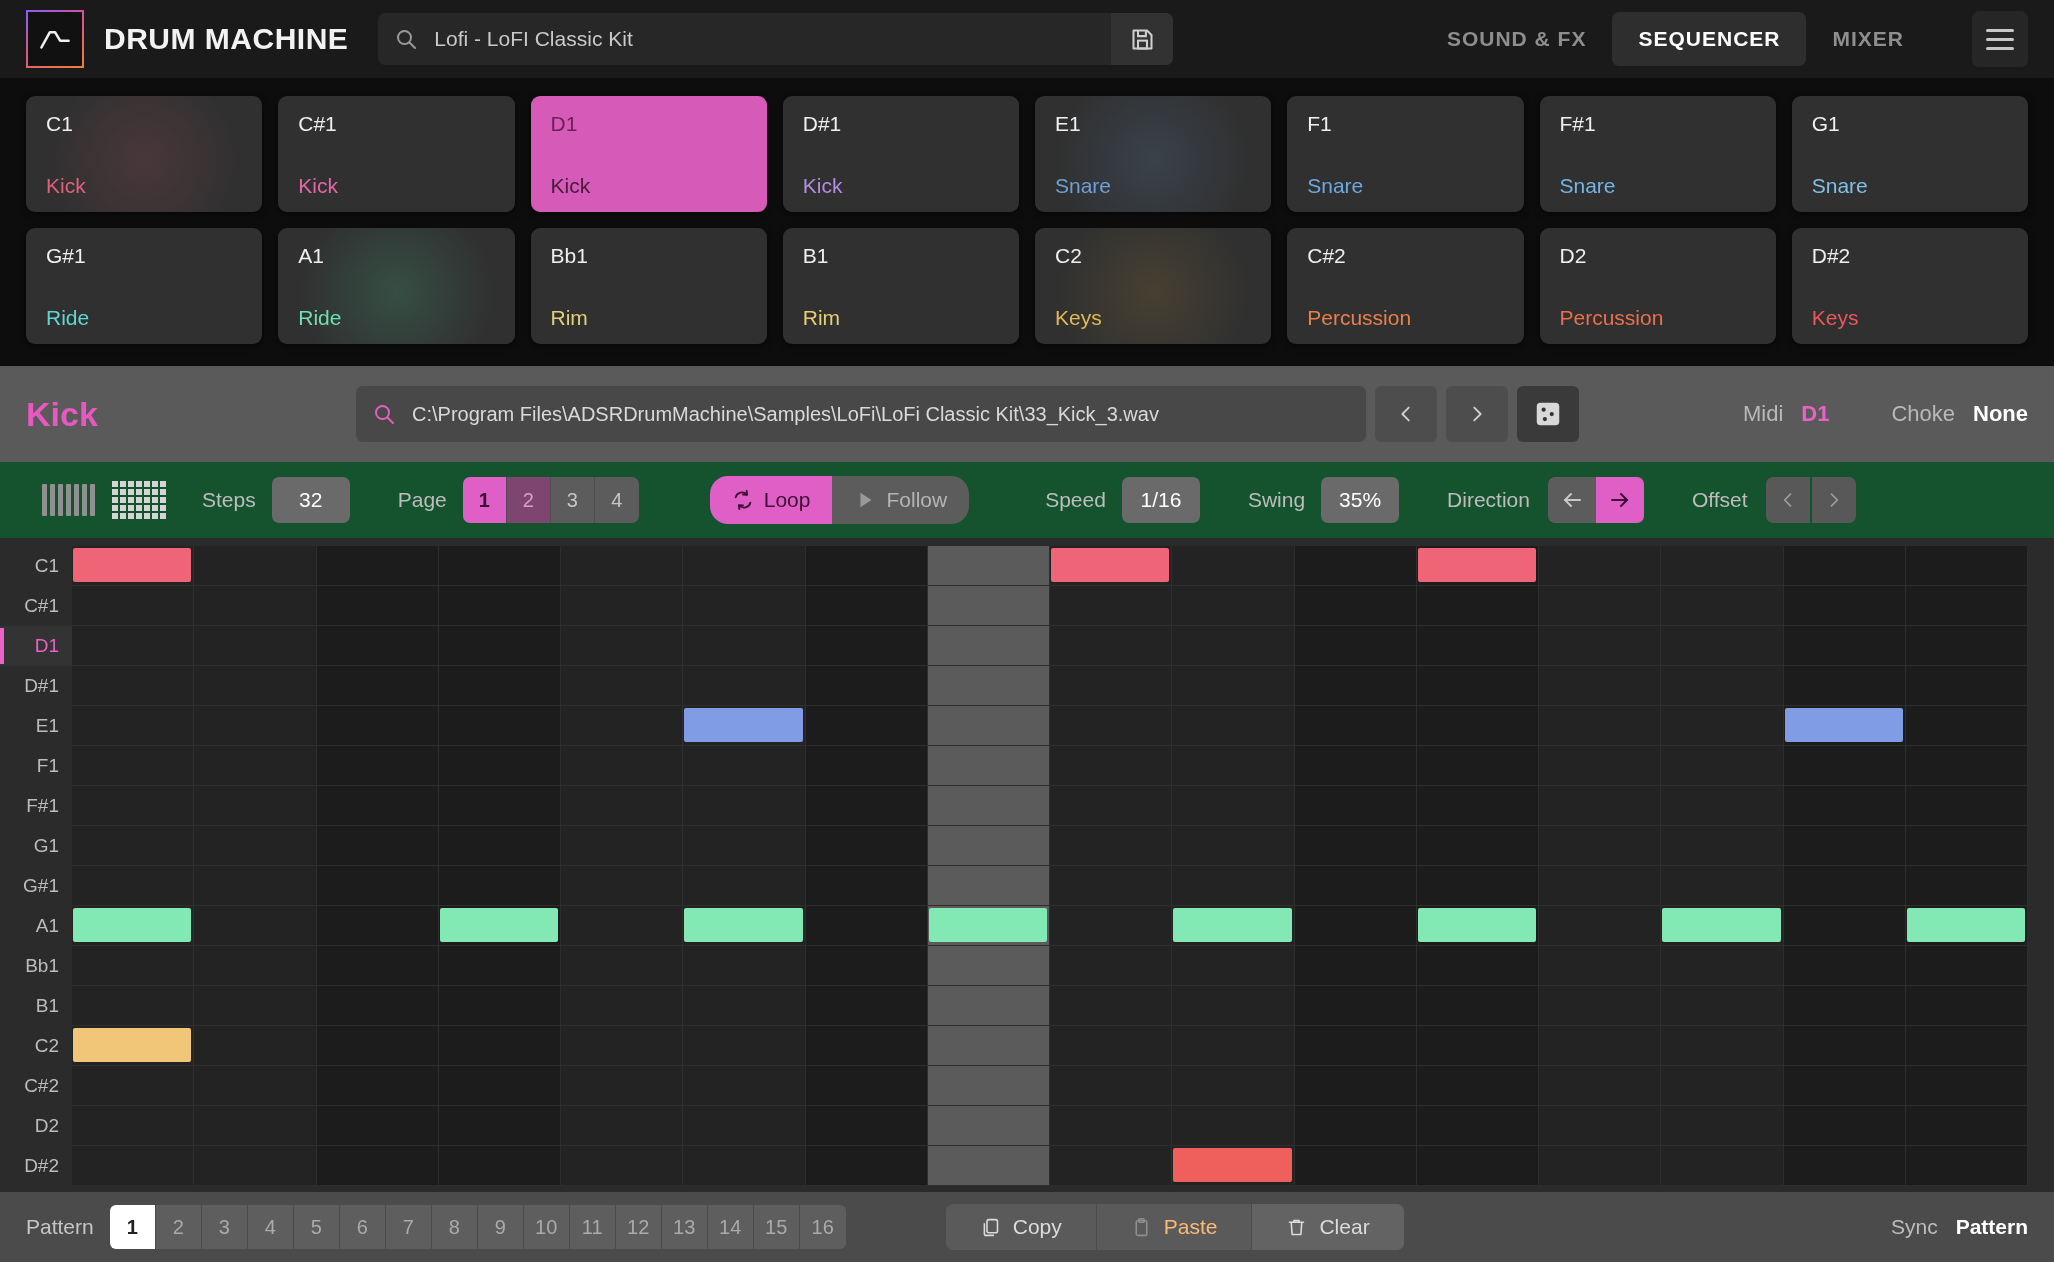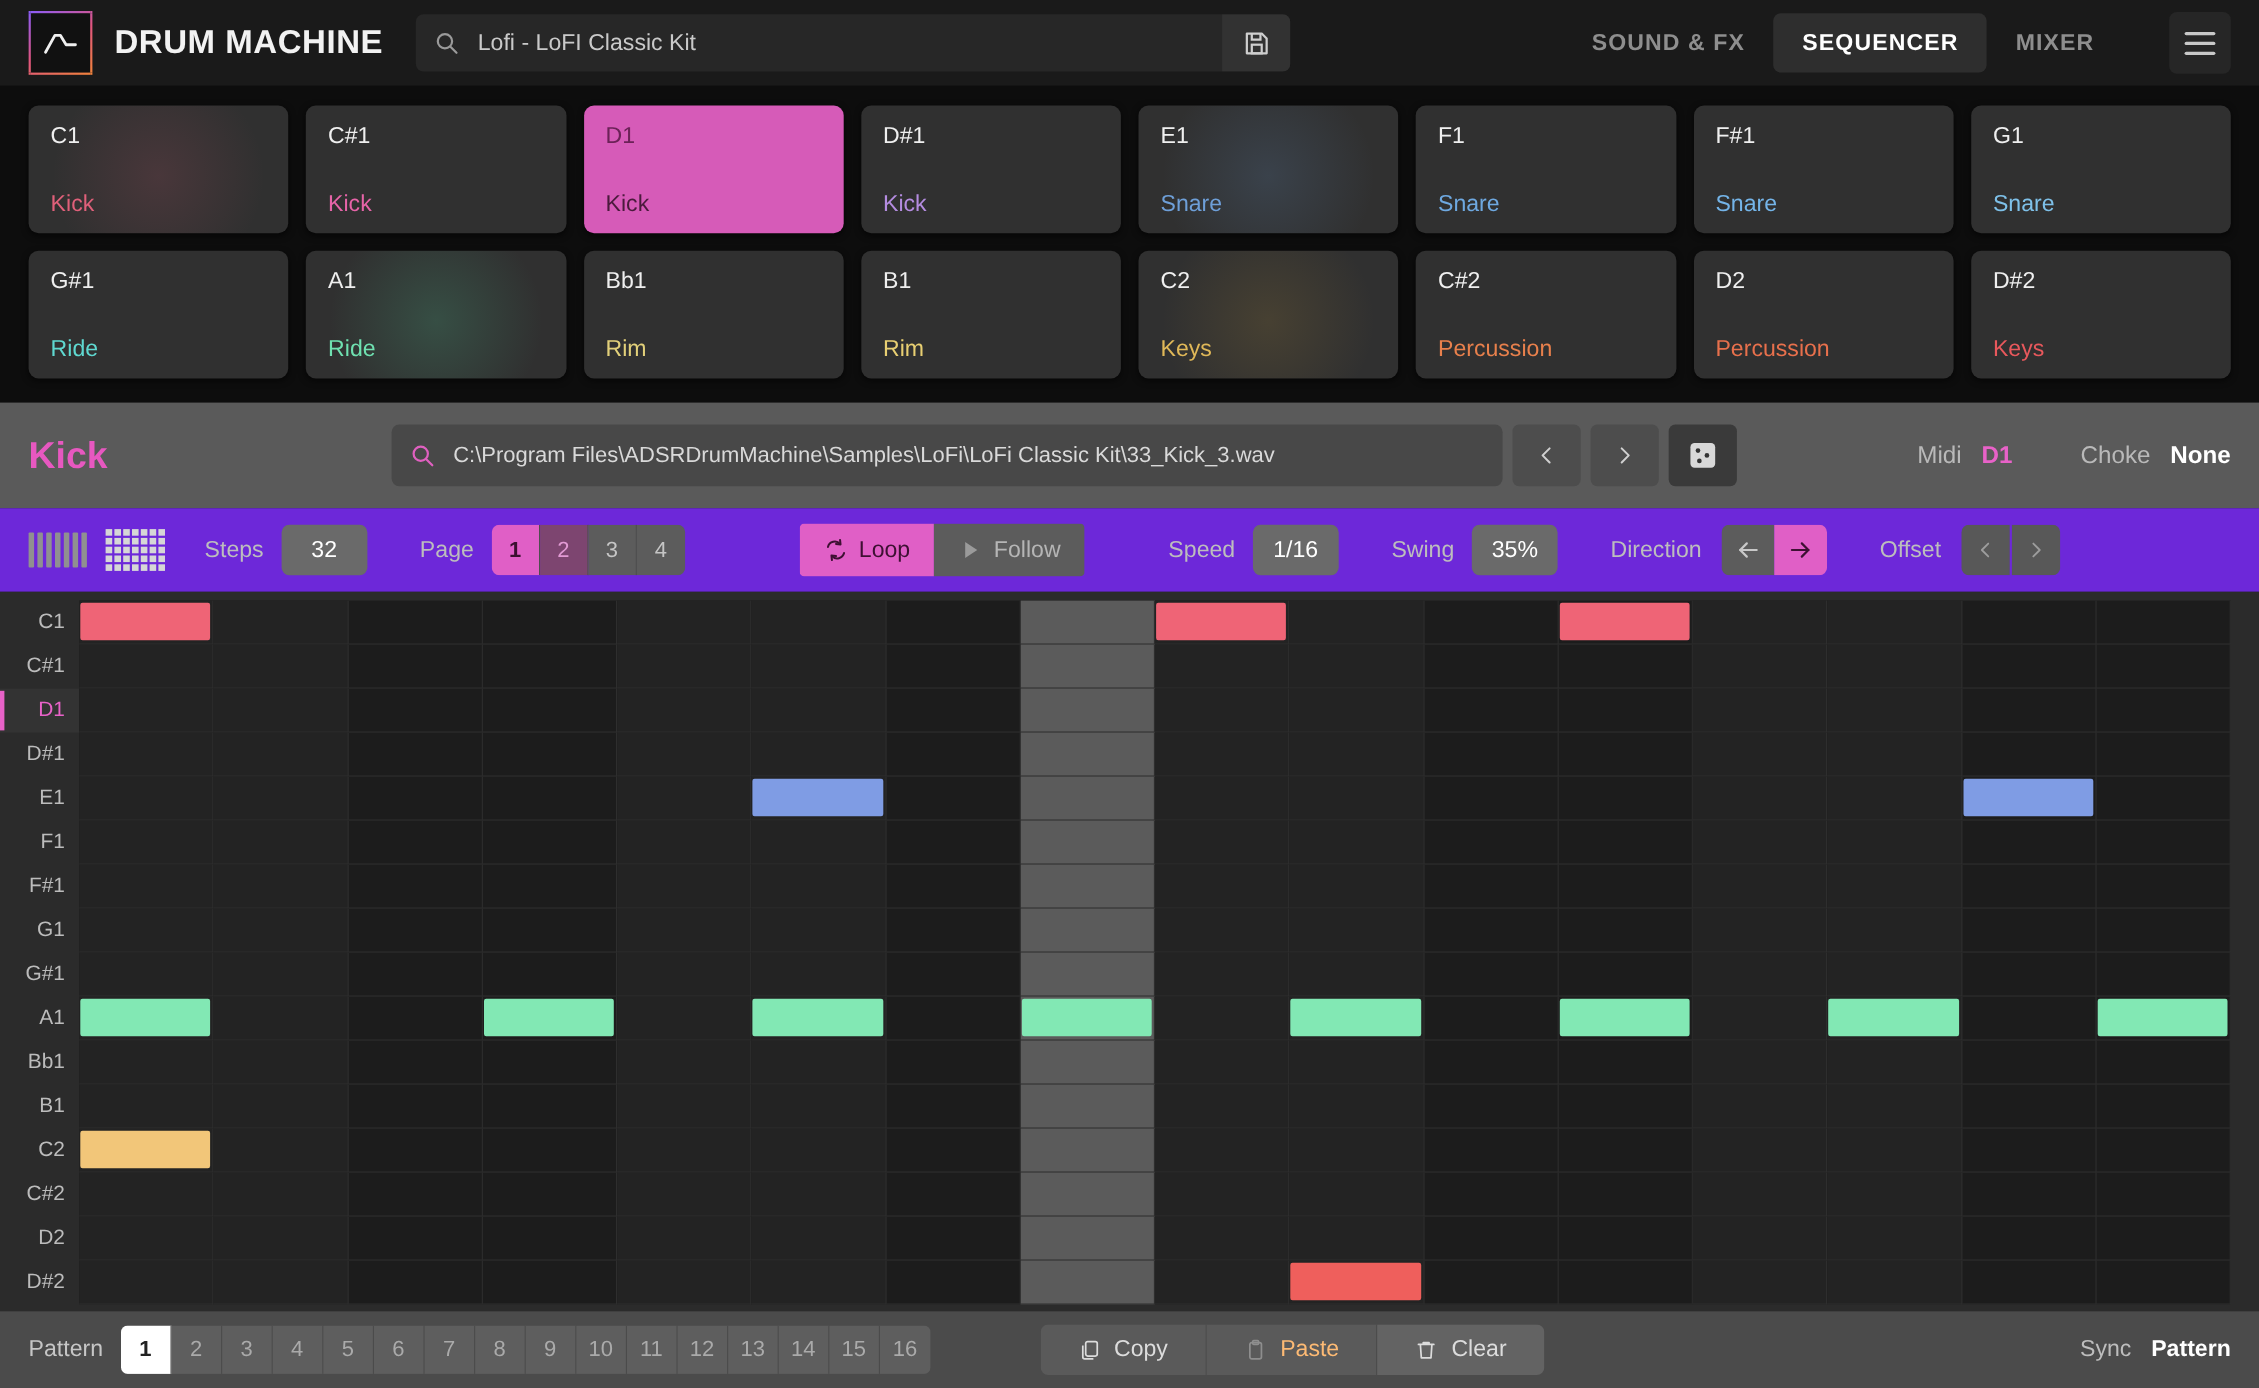--- a/index.html
+++ b/index.html
@@ -102,21 +102,21 @@
   }
   .dice svg { width: 30px; height: 30px; }
   .sb-right { margin-left: auto; display: flex; align-items: center; gap: 2px; }
   .sb-label { font-size: 22px; color: #b9b9b9; }
   .sb-val { font-size: 22px; font-weight: bold; margin-left: 16px; cursor: pointer; }
   .sb-gap { width: 58px; }
 
   
   .toolbar {
     height: 76px; flex: 0 0 76px; display: flex; align-items: center;
-    background: #6d28d9; padding: 0 26px; gap: 0;
+    background: #14532d; padding: 0 42px; gap: 0;
   }
   .tb-label { font-size: 21px; color: #bdbdbd; white-space: nowrap; }
   .viewicons { display: flex; align-items: center; gap: 14px; margin-right: 36px; }
   .vi { display: flex; cursor: pointer; }
   .vi-bars i { display: block; width: 5px; height: 32px; background: #909090; margin-right: 3px; border-radius: 1px; }
   .vi-grid { display: grid; grid-template-columns: repeat(7,6px); grid-auto-rows: 6px; gap: 2px; }
   .vi-grid i { display: block; background: #d6d6d6; }
   .chip {
     background: #6a6a6a; border-radius: 7px; height: 46px; min-width: 78px;
     display: flex; align-items: center; justify-content: center;
@@ -126,21 +126,21 @@
   .seg > div {
     width: 44px; height: 46px; display: flex; align-items: center; justify-content: center;
     font-size: 20px; color: #c5c5c5; background: #5c5c5c; cursor: pointer;
     border-right: 1px solid #4e4e4e;
   }
   .seg > div:last-child { border-right: none; }
   .seg > div.on { background: #e05fc6; color: #3b1030; font-weight: bold; }
   .seg > div.half { background: #7d4570; color: #e29ad4; }
   .tb-gap-l { margin-left: 48px; }
   .tb-gap-xl { margin-left: 76px; }
-  .togglegroup { display: flex; border-radius: 4px; overflow: hidden; margin-left: 104px; }
+  .togglegroup { display: flex; border-radius: 18px; overflow: hidden; margin-left: 71px; }
   .tg {
     height: 48px; display: flex; align-items: center; gap: 10px; padding: 0 22px;
     font-size: 21px; background: #5c5c5c; color: #b5b5b5; cursor: pointer;
   }
   .tg.on { background: #e05fc6; color: #3e1033; }
   .tg svg { width: 22px; height: 22px; }
   .dirgroup { display: flex; margin-left: 18px; border-radius: 7px; overflow: hidden; }
   .dirgroup > div {
     width: 48px; height: 46px; display: flex; align-items: center; justify-content: center;
     background: #5c5c5c; cursor: pointer;

